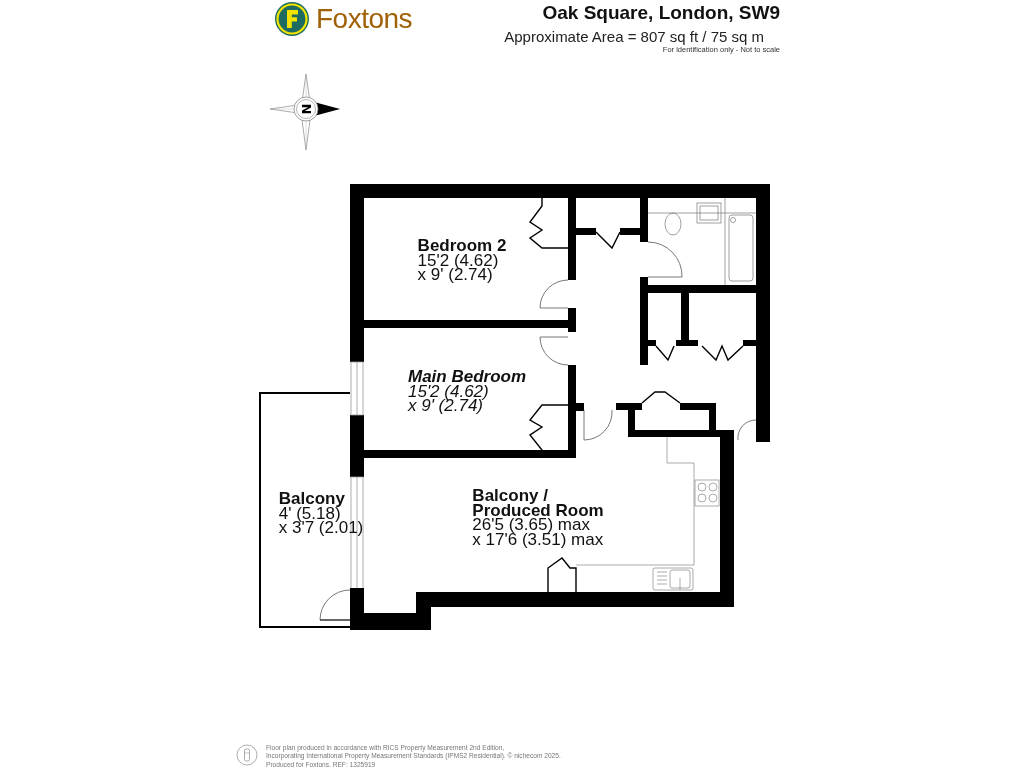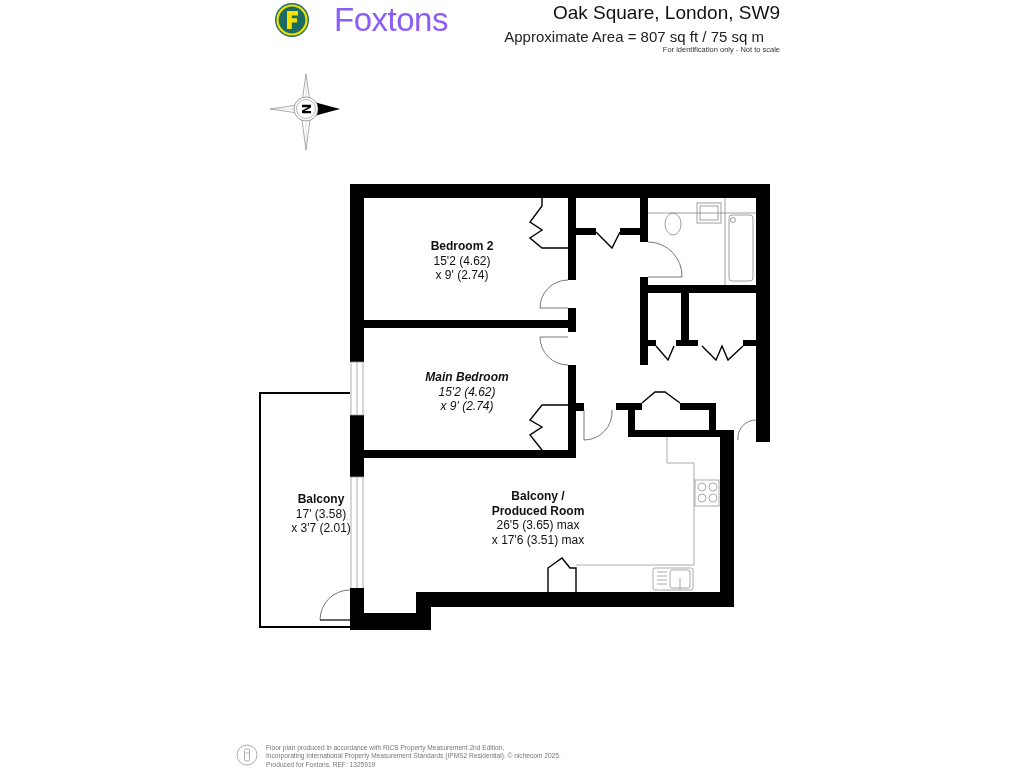--- a/index.html
+++ b/index.html
@@ -1,26 +1,26 @@
 <!DOCTYPE html>
 <html><head>
 <meta charset="utf-8">
 <style>
   html, body { margin:0; padding:0; background:#ffffff; }
   body { width:1024px; height:768px; position:relative; overflow:hidden;
          font-family:"Liberation Sans", sans-serif; color:#111; }
   .logo { position:absolute; left:274px; top:1px; display:flex; align-items:center; }
   .logo-badge { width:36px; height:36px; }
-  .logo-text { font-size:33px; color:#8b5cf6; margin-left:24px; letter-spacing:-0.5px; font-weight:normal; }
-  .hdr-title { position:absolute; right:244px; top:2px; font-size:19px; font-weight:normal; color:#111; white-space:nowrap; }
+  .logo-text { font-size:28px; color:#a16207; margin-left:6px; letter-spacing:-0.5px; font-weight:normal; }
+  .hdr-title { position:absolute; right:244px; top:2px; font-size:19px; font-weight:bold; color:#111; white-space:nowrap; }
   .hdr-area { position:absolute; right:260px; top:28px; font-size:15px; color:#222; white-space:nowrap; }
   .hdr-note { position:absolute; right:244px; top:45px; font-size:7.5px; color:#333; white-space:nowrap; }
   .compass { position:absolute; left:268px; top:72px; width:80px; height:80px; }
   .plan { position:absolute; left:0; top:0; width:1024px; height:768px; }
-  .room-label { position:absolute; text-align:center; font-size:12px; line-height:14.5px; color:#111; transform:translateX(-50%); white-space:nowrap; }
+  .room-label { position:absolute; font-size:17px; line-height:14.5px; color:#111; transform:translateX(-50%); white-space:nowrap; }
   .room-label .name { font-weight:bold; display:block; }
   .room-label span { display:block; }
   .footer { position:absolute; left:236px; top:744px; display:flex; align-items:flex-start; }
   .footer-icon { width:22px; height:22px; margin-right:8px; }
   .footer-text { font-size:6.6px; line-height:8.4px; color:#777; }
   .footer-line { display:block; white-space:nowrap; }
 </style>
 </head>
 <body>
 
@@ -176,21 +176,21 @@
 </div>
 
 <div class="room-label" style="left:467px; top:370px;font-style:italic;">
   <span class="name">Main Bedroom</span>
   <span>15'2 (4.62)</span>
   <span>x 9' (2.74)</span>
 </div>
 
 <div class="room-label" style="left:321px; top:492px;">
   <span class="name">Balcony</span>
-  <span>17' (3.58)</span>
+  <span>4' (5.18)</span>
   <span>x 3'7 (2.01)</span>
 </div>
 
 <div class="room-label" style="left:538px; top:489px;">
   <span class="name">Balcony /</span>
   <span class="name">Produced Room</span>
   <span>26'5 (3.65) max</span>
   <span>x 17'6 (3.51) max</span>
 </div>
 

